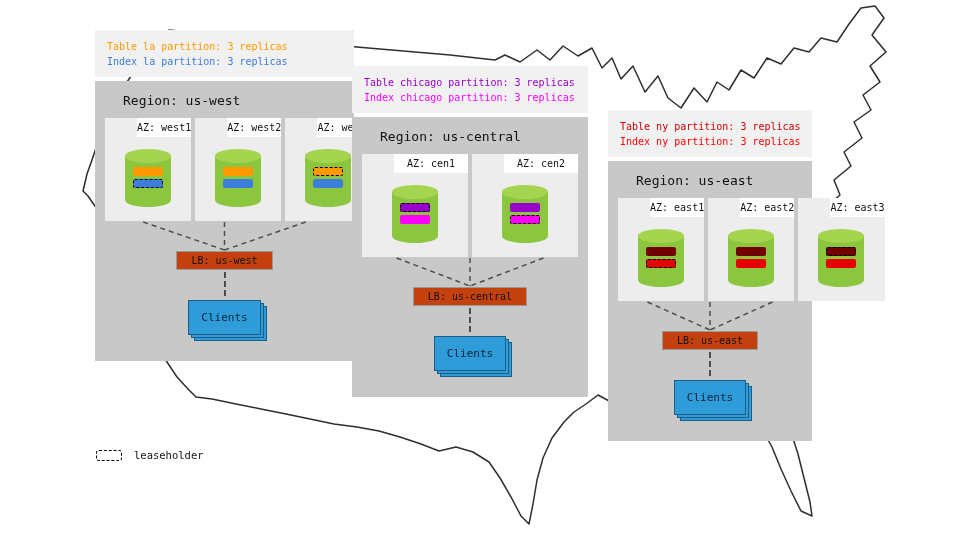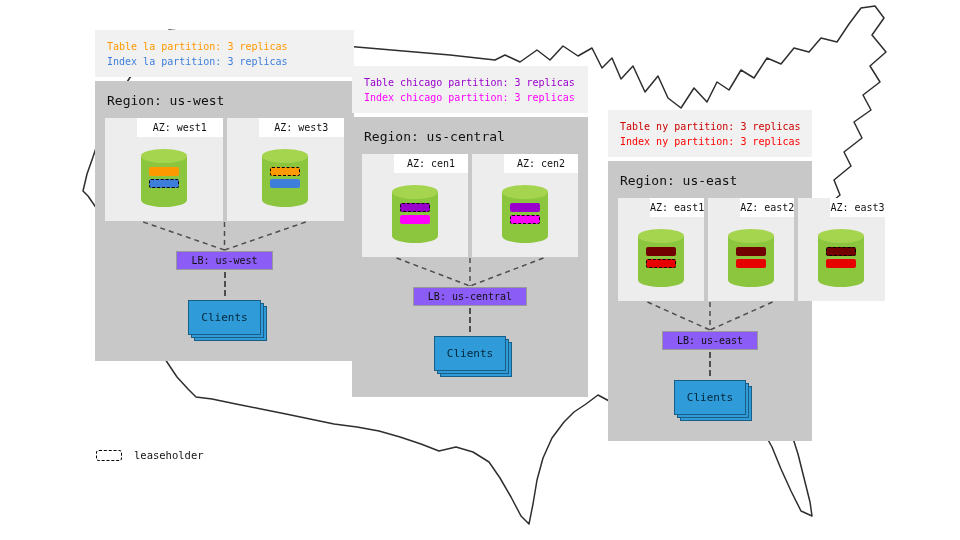--- a/index.html
+++ b/index.html
@@ -9,41 +9,41 @@
     font-family:"DejaVu Sans Mono","Liberation Mono",monospace; color:#111;
   }
   .map-svg { position:absolute; left:0; top:0; z-index:0; }
   .map-svg path { fill:#ffffff; stroke:#2e2e2e; stroke-width:1.5; stroke-linejoin:round; }
 
   .region-wrap { position:absolute; z-index:2; }
   .annotation { background:#F1F1F1; padding:9px 8px 8px 12px; margin-bottom:4px; }
   .ann-line { font-size:10px; line-height:15px; white-space:nowrap; }
 
   .region-box { background:#C8C8C8; padding:10px 10px 0 10px; }
-  .region-title { font-size:13px; color:#111; padding:2px 2px 10px 2px; white-space:nowrap; }
+  .region-title { font-size:13px; color:#111; padding:2px 2px 10px 2px; white-space:nowrap;margin-left:16px; }
 
   .az-row { display:flex; gap:4px; }
   .az { flex:1; background:#EDEDED; }
   .az-header { background:#FFFFFF; font-size:10px; text-align:center; padding:4px 0; white-space:nowrap;margin-left:32px; }
   .az-body { display:flex; justify-content:center; padding:12px 0 14px 0; }
 
   .cylinder { position:relative; width:46px; height:58px; }
   .cyl-body { position:absolute; left:0; top:7px; width:46px; height:51px;
               background:#8CC63E; border-radius:0 0 23px 23px / 0 0 7px 7px; }
   .cyl-top  { position:absolute; left:0; top:0; width:46px; height:14px;
               background:#A5D44E; border-radius:50%; }
   .bars { position:absolute; left:0; top:18px; width:46px;
           display:flex; flex-direction:column; align-items:center; gap:3px; z-index:2; }
   .bar { width:30px; height:9px; border-radius:2px; border:1.5px solid transparent; }
   .bar.lease { border:1.5px dashed #000; }
 
   .connectors { display:block; width:100%; height:30px; }
   .connectors line { stroke:#4d4d4d; stroke-width:1.5; stroke-dasharray:5 4; }
 
-  .lb-box { width:max-content; margin:0 auto; background:#8b5cf6; border:1px solid #9a9a9a;
+  .lb-box { width:max-content; margin:0 auto; background:#c2410c; border:1px solid #9a9a9a;
             font-size:10px; padding:3px 14px; white-space:nowrap; }
   .vline { width:0; height:24px; border-left:2px dashed #4d4d4d; margin:2px auto; }
 
   .clients-row { display:flex; justify-content:center; padding:2px 0 26px 0; }
   .clients-stack { position:relative; }
   .client-layer { position:absolute; left:0; top:0; right:0; bottom:0;
                   background:#2F9BD8; border:1.5px solid #1A5E85; }
   .client-layer.l3 { transform:translate(6px,6px); }
   .client-layer.l2 { transform:translate(3px,3px); }
   .clients-front { position:relative; background:#2F9BD8; border:1.5px solid #1A5E85;
@@ -71,20 +71,33 @@
     <div class="az-row">
       <div class="az">
         <div class="az-header">AZ: west1</div>
         <div class="az-body">
           <div class="cylinder">
             <div class="cyl-body"></div>
             <div class="cyl-top"></div>
             <div class="bars">
               <div class="bar" style="background: rgb(255, 153, 0);"></div>
               <div class="bar lease" style="background: rgb(61, 126, 219);"></div>
+            </div>
+          </div>
+        </div>
+      </div>
+      <div class="az">
+        <div class="az-header">AZ: west2</div>
+        <div class="az-body">
+          <div class="cylinder">
+            <div class="cyl-body"></div>
+            <div class="cyl-top"></div>
+            <div class="bars">
+              <div class="bar" style="background: rgb(255, 153, 0);"></div>
+              <div class="bar" style="background: rgb(61, 126, 219);"></div>
             </div>
           </div>
         </div>
       </div>
       <div class="az">
         <div class="az-header">AZ: west3</div>
         <div class="az-body">
           <div class="cylinder">
             <div class="cyl-body"></div>
             <div class="cyl-top"></div>

